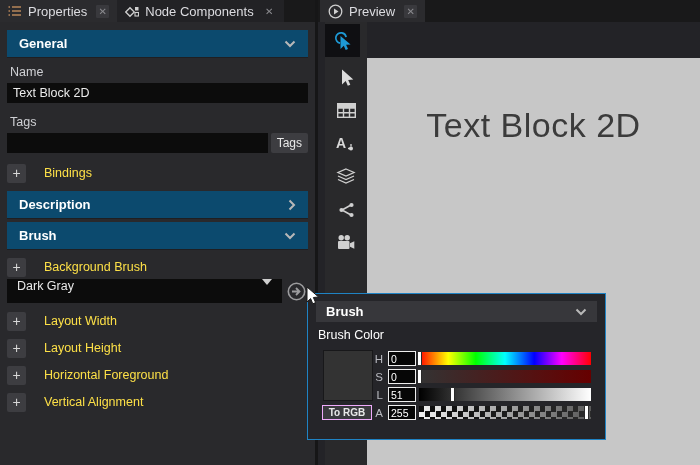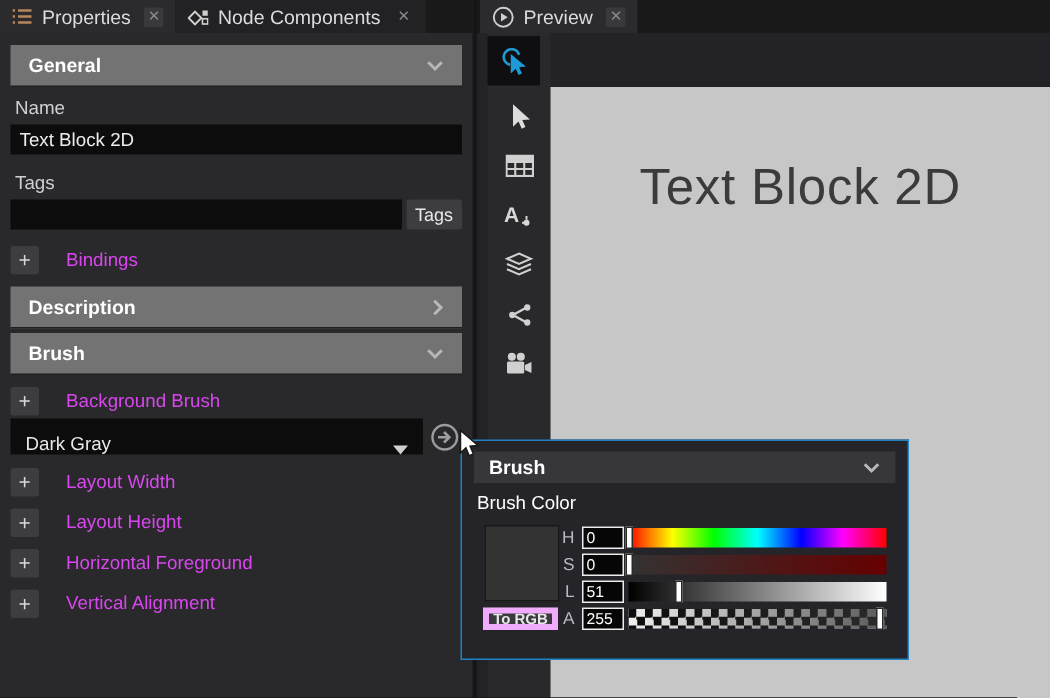--- a/index.html
+++ b/index.html
@@ -11,35 +11,35 @@
   .tabbar { display:flex; height:22px; background:#19191a; align-items:stretch; }
   .tab { display:flex; align-items:center; gap:6px; padding:0 8px; font-size:13px;
          color:#dcdce0; background:#222225; cursor:default; }
   .tab.active { background:#2b2b2e; }
   .tab .close { color:#8b8b8f; font-size:10px; width:13px; height:13px; line-height:13px;
                 text-align:center; background:#39393d; border-radius:1px; margin-left:3px; }
 
   
   .left-panel { position:absolute; left:0; top:0; width:315px; height:465px; background:#29292c; }
   .panel-body { padding:5px 7px 0 7px; }
-  .section-h { height:28px; background:#737373; display:flex; align-items:center;
+  .section-h { height:28px; background:#0c4a6e; display:flex; align-items:center;
                padding:12px 12px; margin-top:3px; border-bottom:1px solid #1f1f22; }
   .section-h .t { font-size:13px; font-weight:bold; color:#ffffff; }
   .section-h svg { margin-left:auto; }
   .lbl { font-size:12.5px; color:#cfd0d4; padding-left:3px; }
   .field { width:100%; height:20px; background:#0c0c0c; border:none; outline:none;
            color:#ececec; font-size:12.5px; padding:0 6px; font-family:inherit; }
   .row { display:flex; align-items:center; }
   .btn-dark { background:#3d3d41; color:#e8e8e8; font-size:12px; border:none;
               border-radius:2px; height:20px; padding:0 6px; font-family:inherit; }
   .plusbtn { width:19px; height:19px; background:#3d3d41; border:none; border-radius:2px;
              color:#d8d8d8; font-size:14px; line-height:17px; text-align:center; font-family:inherit; }
   .addrow { display:flex; align-items:center; gap:15px; height:20px; }
-  .addrow .lbl { color:#d946ef; }
-  .select { flex:1; height:24px; background:#0c0c0c; display:flex; align-items:flex-end;
+  .addrow .lbl { color:#fde047; }
+  .select { flex:1; height:24px; background:#0c0c0c; display:flex; align-items:flex-start;
             padding:0 10px; color:#e9e9e9; font-size:12.5px; }
   .select .caret { margin-left:auto; width:0; height:0; border-left:5px solid transparent;
                    border-right:5px solid transparent; border-top:6px solid #cfcfcf; }
   .gobtn { width:24px; height:24px; background:transparent; border:none; display:flex;
            align-items:center; justify-content:center; }
   .editbtn { width:22px; height:19px; border:1px solid #1f8ac9; background:#1c1c20;
              display:flex; align-items:center; justify-content:center; }
 
   
   .preview-panel { position:absolute; left:318px; top:0; width:382px; height:465px; background:#232327; }
@@ -57,21 +57,21 @@
   .brush-popup { position:absolute; left:307px; top:293px; width:299px; height:147px;
                  background:#252529; border:1px solid #1f83c4; z-index:10; }
   .popup-h { margin:7px 8px 0 8px; height:21px; background:#37373b; display:flex;
              align-items:center; padding:0 10px; }
   .popup-h .t { font-size:13px; font-weight:bold; color:#ffffff; }
   .popup-h svg { margin-left:auto; }
   .popup-lbl { margin:6px 0 0 10px; font-size:12.5px; color:#ffffff; }
   .swatch { position:absolute; left:15px; top:56px; width:50px; height:51px;
             border:1px solid #18181a; background:#333333; }
   .torgb { position:absolute; left:14px; top:111px; width:50px; height:15px;
-           background:#3a3a3e; border:4px solid #f0abfc; color:#e8e8e8; font-size:10px;
+           background:#3a3a3e; border:1px solid #f0abfc; color:#e8e8e8; font-size:10px;
            font-weight:bold; font-family:inherit; line-height:1; }
   .chrow { position:absolute; left:0; width:100%; height:16px; }
   .chrow .chlbl { position:absolute; left:60px; width:15px; text-align:right; font-size:11.5px;
                   color:#b9bac0; top:2px; }
   .chrow input { position:absolute; left:80px; top:0; width:28px; height:15px; background:#060606;
                  border:1px solid #eeeeee; color:#ffffff; font-size:10.5px; padding:0 2px;
                  font-family:inherit; outline:none; }
   .slider { position:absolute; left:111px; top:1px; width:172px; height:13px; }
   .marker { position:absolute; top:-1px; width:5px; height:15px; background:#ffffff;
             border:1px solid #2a2a2a; }

